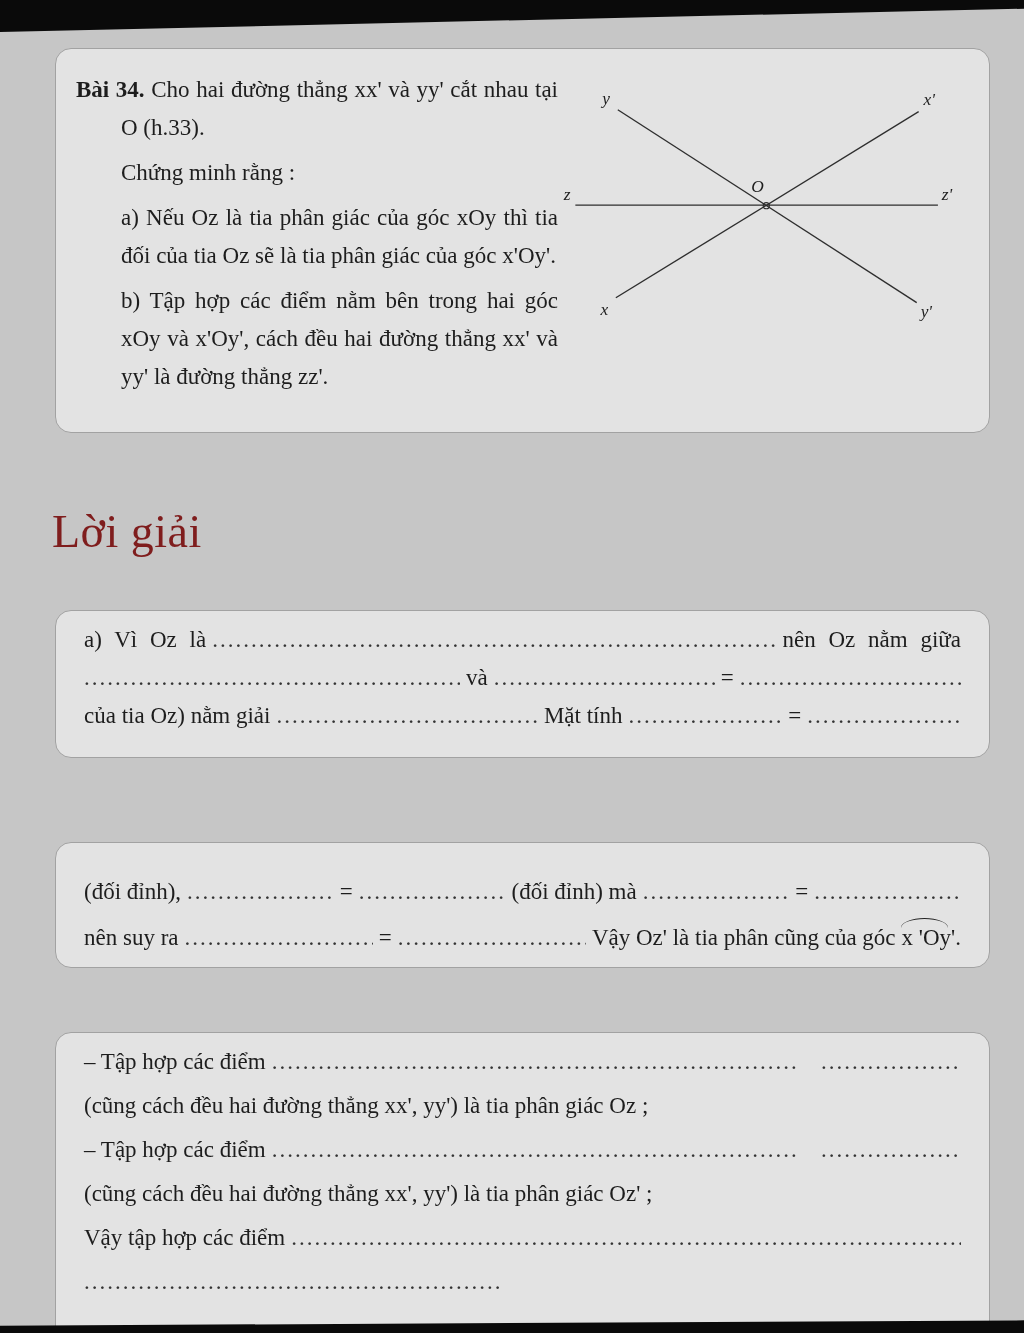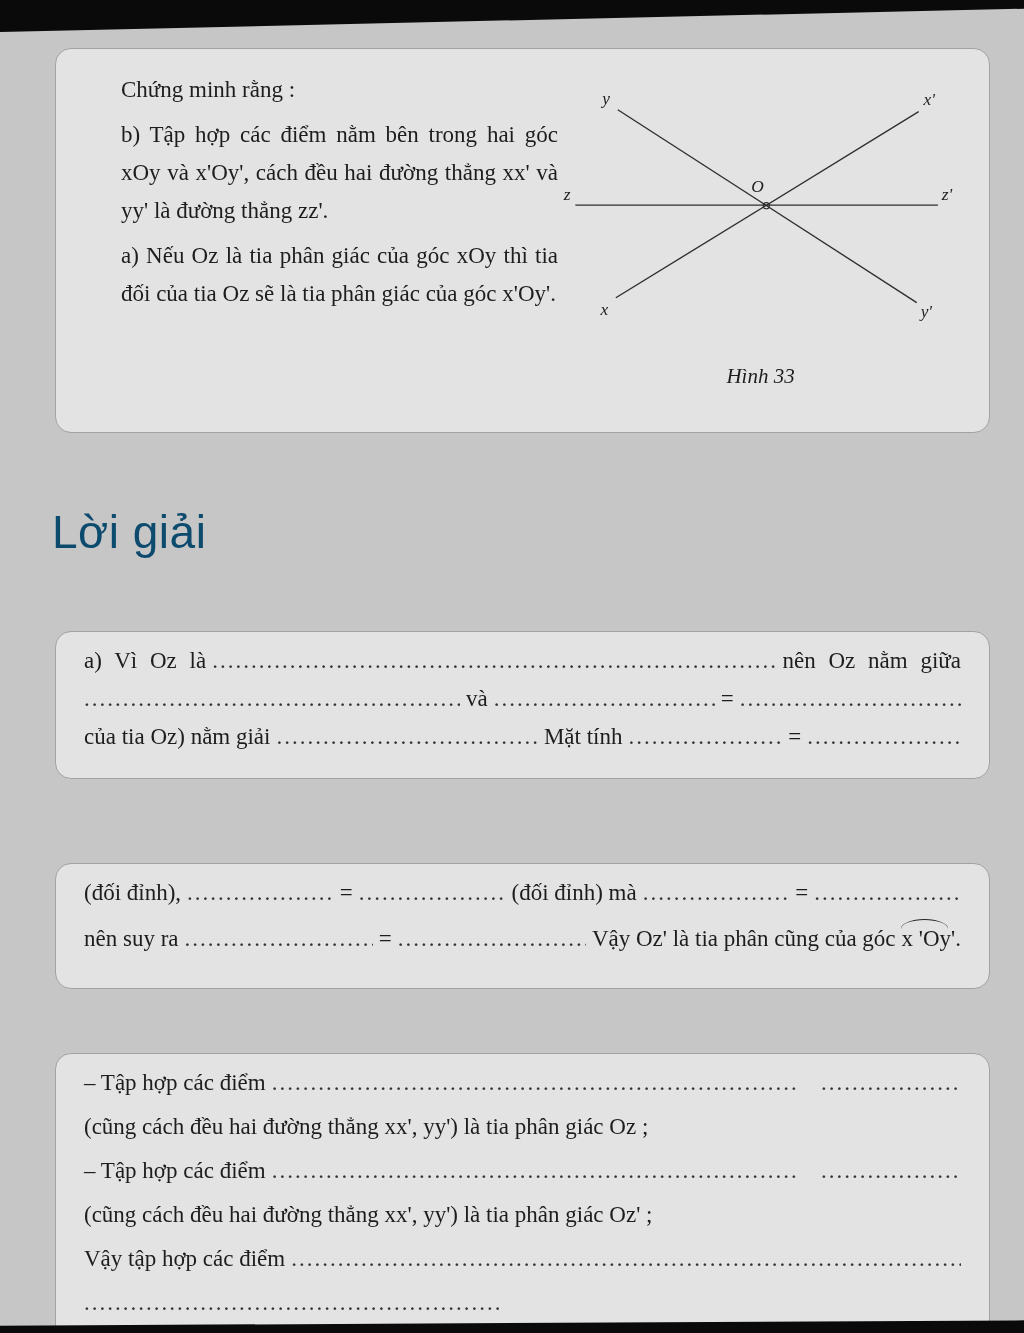--- a/index.html
+++ b/index.html
@@ -71,40 +71,40 @@
     padding-left: 45px;
     margin-bottom: 7px;
     text-align: justify;
   }
   .problem-text p.hang { text-indent: -45px; }
   .problem-text .b { font-weight: bold; }
 
   
   .solution-heading {
     margin: 72px 16px 0 52px;
-    font-family: Liberation Sans, sans-serif;
+    font-family: Liberation Serif, serif;
     font-size: 46px;
     font-weight: 500;
     letter-spacing: 0.5px;
-    color: #0c4a6e;
+    color: #7f1d1d;
   }
 
   
   .sol-box { padding: 16px 28px; font-size: 23px; }
-  .box-a { margin-top: 72px; }
+  .box-a { margin-top: 52px; }
   .box-b { margin-top: 84px; }
   .box-c { margin-top: 64px; height: 340px; }
 
   .line {
     display: flex;
     align-items: baseline;
     column-gap: 6px;
     height: 38px;
   }
-  .box-b .line { height: 46px; }
+  .box-b .line { height: 46px; align-items: flex-end; }
   .box-c .line { height: 44px; }
 
   .t { white-space: nowrap; flex: none; }
   .spread { word-spacing: 7px; }
   .fill {
     flex: 1 1 0;
     min-width: 0;
     overflow: hidden;
     white-space: nowrap;
     letter-spacing: 2px;
@@ -138,27 +138,27 @@
         <line x1="18" y1="120" x2="394" y2="120"></line>
         <circle cx="216" cy="120.5" r="3.2"></circle>
         <text x="50" y="15" text-anchor="middle">y</text>
         <text x="385" y="16" text-anchor="middle">x'</text>
         <text x="6" y="115">z</text>
         <text x="207" y="106" text-anchor="middle">O</text>
         <text x="398" y="115">z'</text>
         <text x="48" y="234" text-anchor="middle">x</text>
         <text x="382" y="236" text-anchor="middle">y'</text>
       </svg>
-      <div class="figure-caption">Hình 33</div>
     </div>
 
     <div class="problem-text">
+      <p class="hang"><span class="b">Bài 34.</span><span> Cho hai đường thẳng xx' và yy' cắt nhau tại O (h.33).</span></p>
       <p>Chứng minh rằng :</p>
+      <p>a) Nếu Oz là tia phân giác của góc xOy thì tia đối của tia Oz sẽ là tia phân giác của góc x'Oy'.</p>
       <p>b) Tập hợp các điểm nằm bên trong hai góc xOy và x'Oy', cách đều hai đường thẳng xx' và yy' là đường thẳng zz'.</p>
-      <p>a) Nếu Oz là tia phân giác của góc xOy thì tia đối của tia Oz sẽ là tia phân giác của góc x'Oy'.</p>
     </div>
   </div>
 
   <h1 class="solution-heading">Lời giải</h1>
 
   <div class="card sol-box box-a">
     <div class="line">
       <span class="t spread">a)  Vì  Oz  là</span>
       <span class="fill">........................................................................................................................................................................................................</span>
       <span class="t spread">nên  Oz  nằm  giữa</span>

